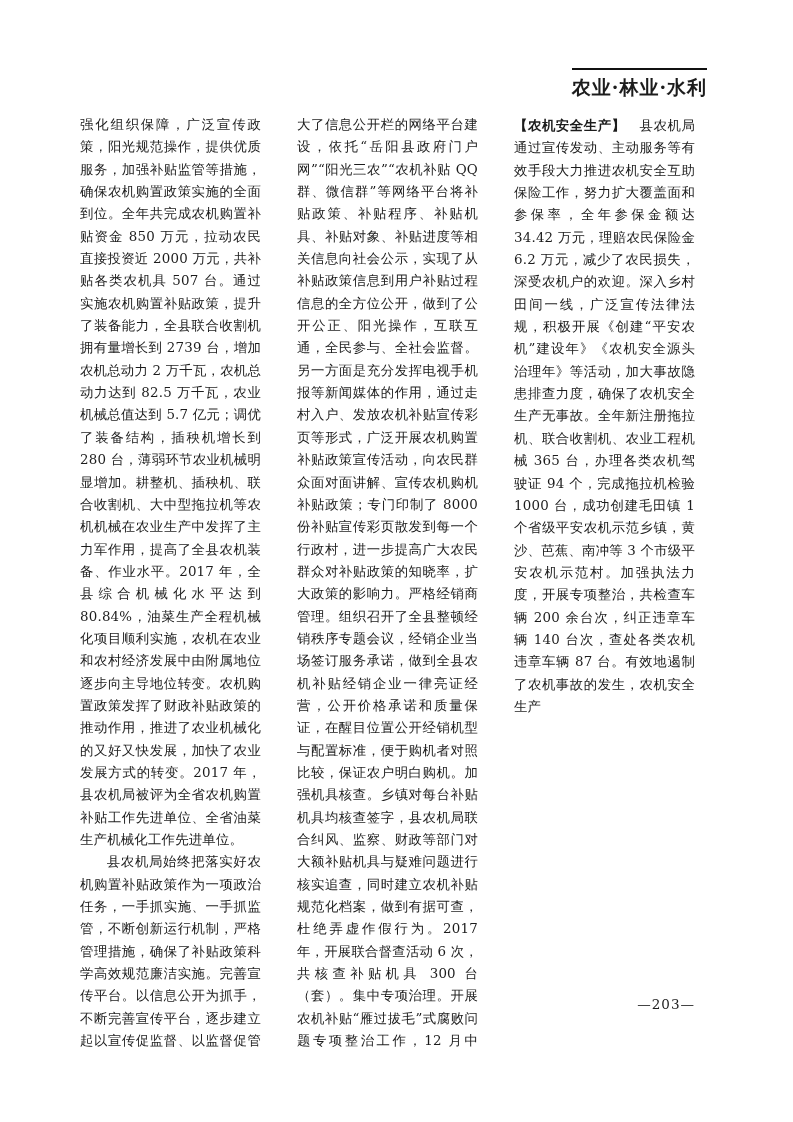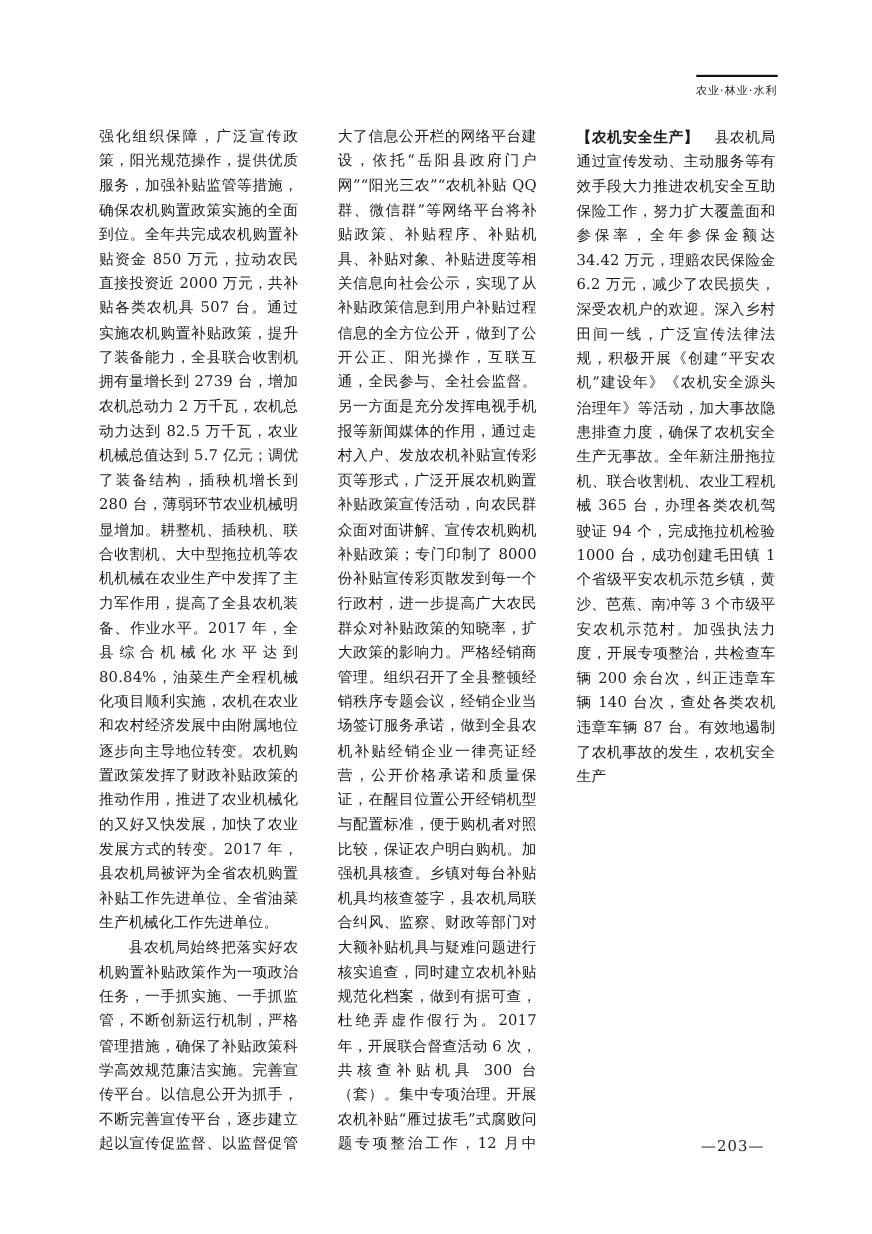--- a/index.html
+++ b/index.html
@@ -25,28 +25,28 @@
   }
   .section-header-inner {
     display: inline-block;
   }
   .section-rule {
     height: 2px;
     background: #111;
     margin-bottom: 5px;
   }
   .section-title {
-    font-weight: normal;
-    font-size: 10px;
+    font-weight: bold;
+    font-size: 19px;
     letter-spacing: 1px;
     white-space: nowrap;
   }
   .content {
     position: absolute;
-    left: 90px;
+    left: 80px;
     top: 114px;
     width: 615px;
     height: 938px;
     display: flex;
     gap: 36px;
     justify-content: space-between;
   }
   .col {
     width: 191px;
     height: 100%;
@@ -61,21 +61,21 @@
   }
   .para.indent {
     text-indent: 2em;
   }
   .entry-lead {
     font-weight: bold;
     margin-top: 16px;
   }
   .page-number {
     position: absolute;
-    top: 1034px;
+    top: 996px;
     right: 98px;
     font-size: 13.5px;
     letter-spacing: 1px;
   }
 </style>
 </head>
 <body>
 
 <div class="page">
 

